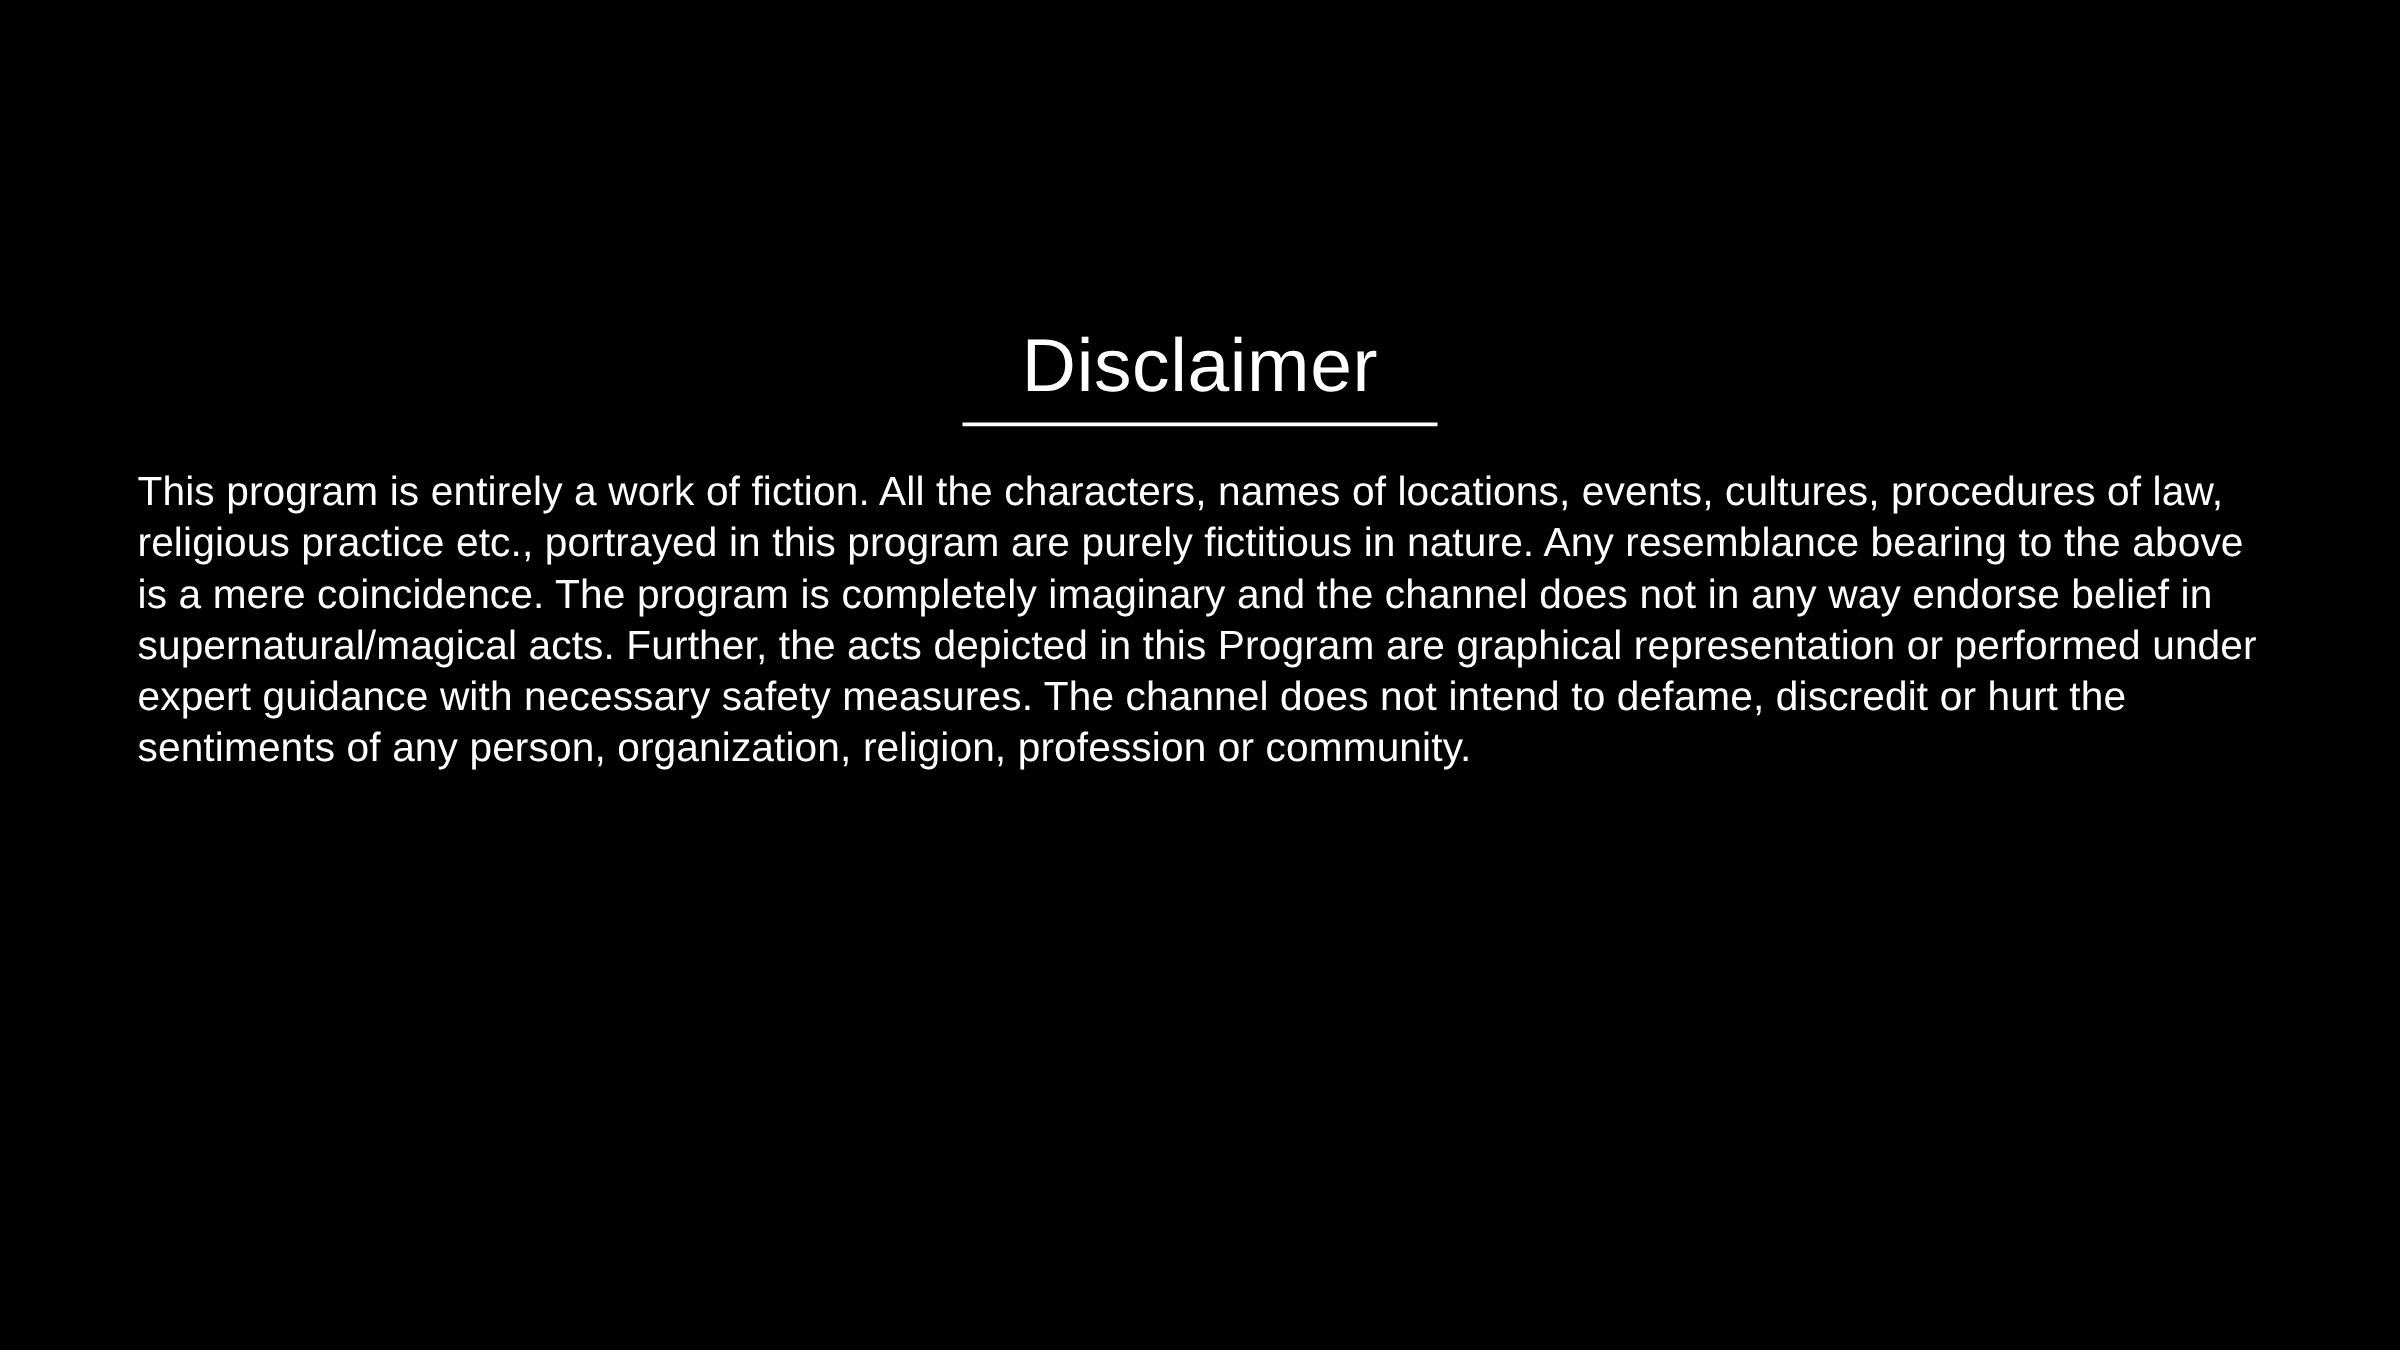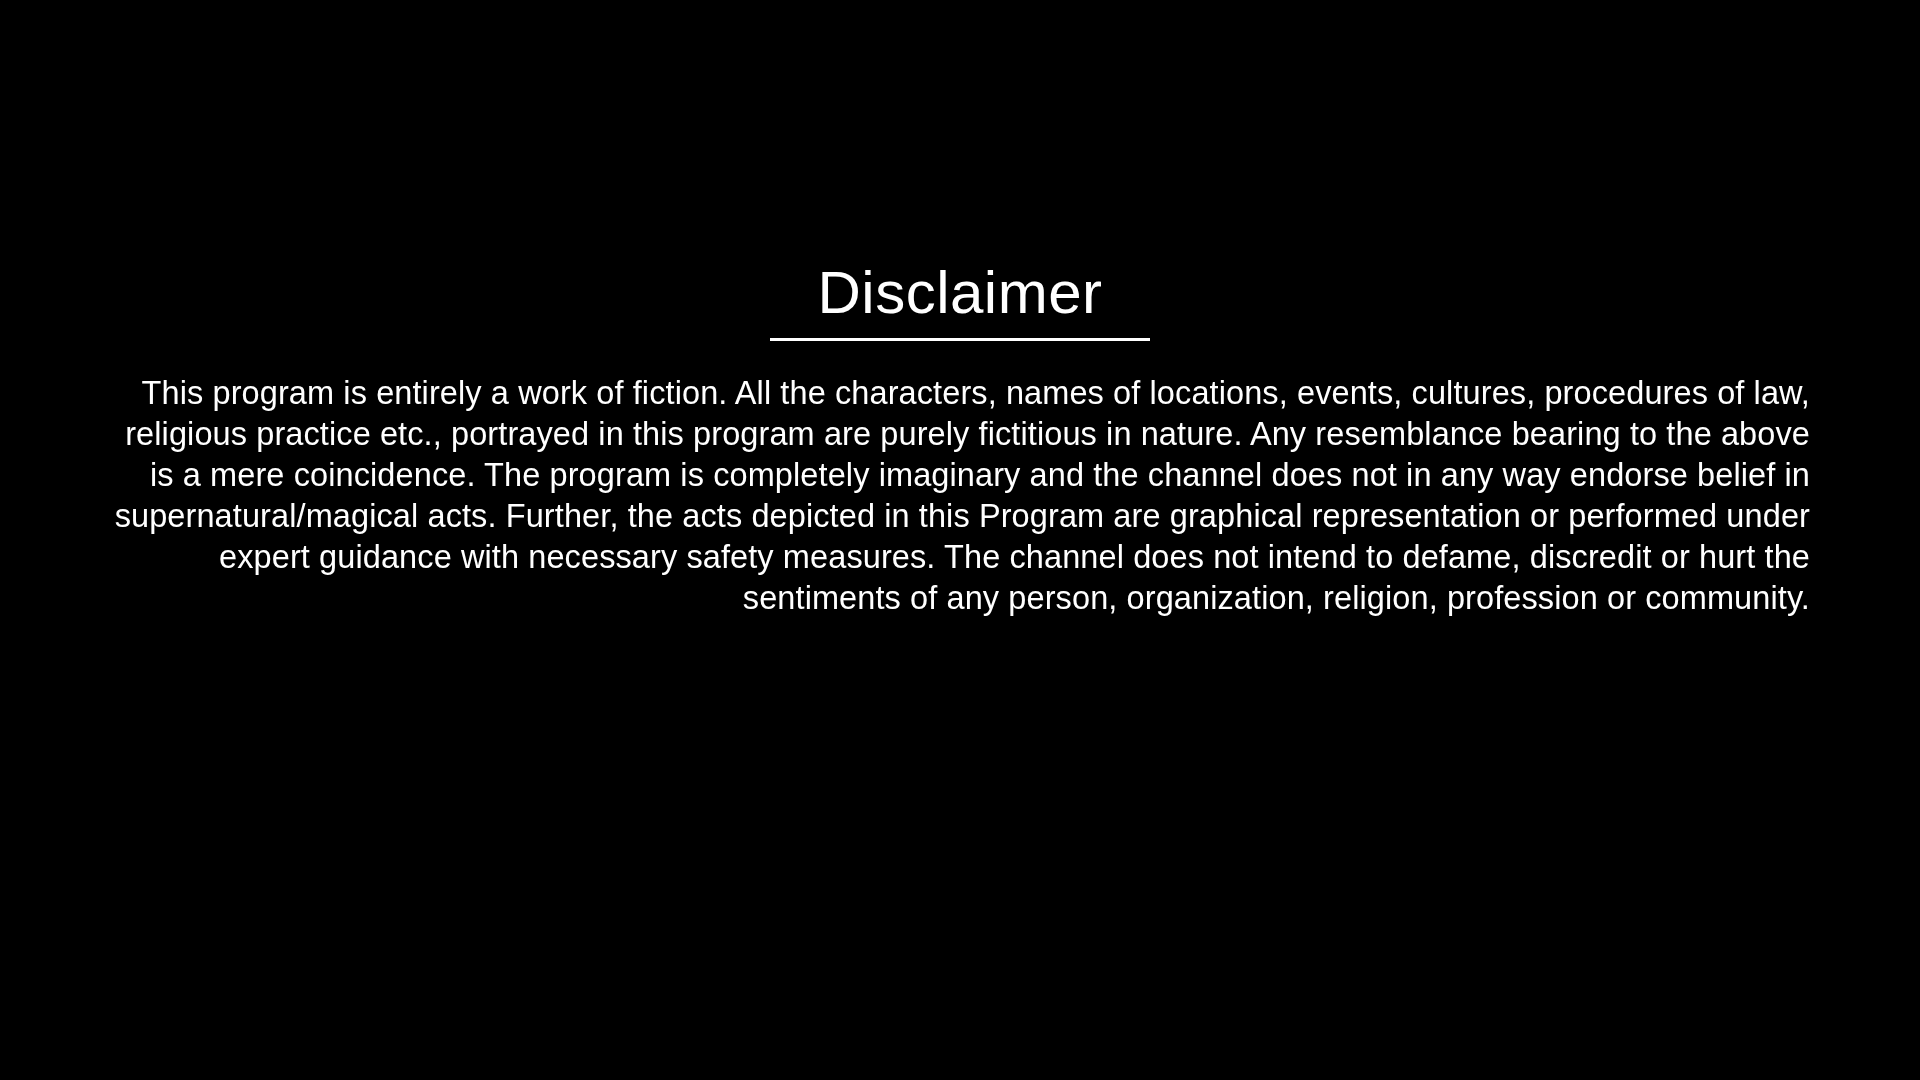--- a/index.html
+++ b/index.html
@@ -43,21 +43,21 @@
     background: #ffffff;
     margin: 10px auto 0 auto;
   }
   .disclaimer-body {
     margin: 32px auto 0 auto;
     width: 1700px;
     font-size: 32.5px;
     line-height: 41px;
     font-weight: 400;
     color: #ffffff;
-    text-align: right;
+    text-align: left;
     letter-spacing: 0.1px;
   }
 </style>
 </head>
 <body>
 
 <div class="screen">
   <div class="disclaimer-block">
     <h1 class="disclaimer-title">Disclaimer</h1>
     <div class="title-rule"></div>

